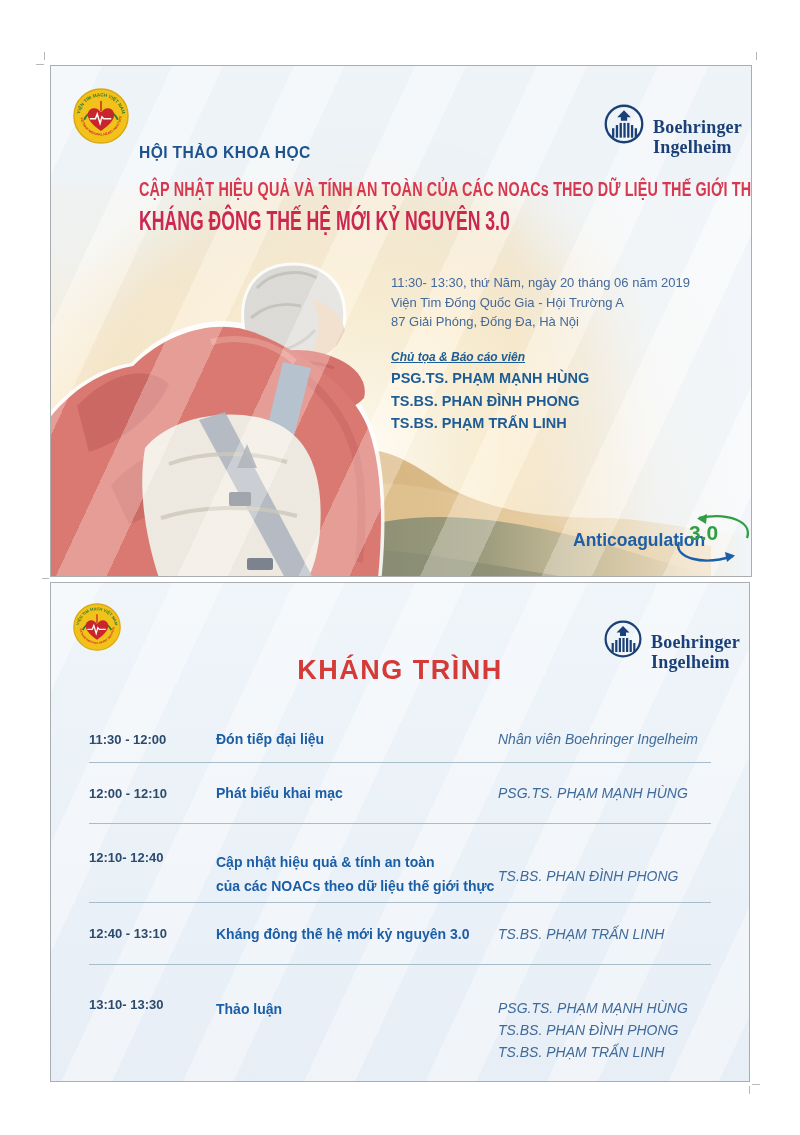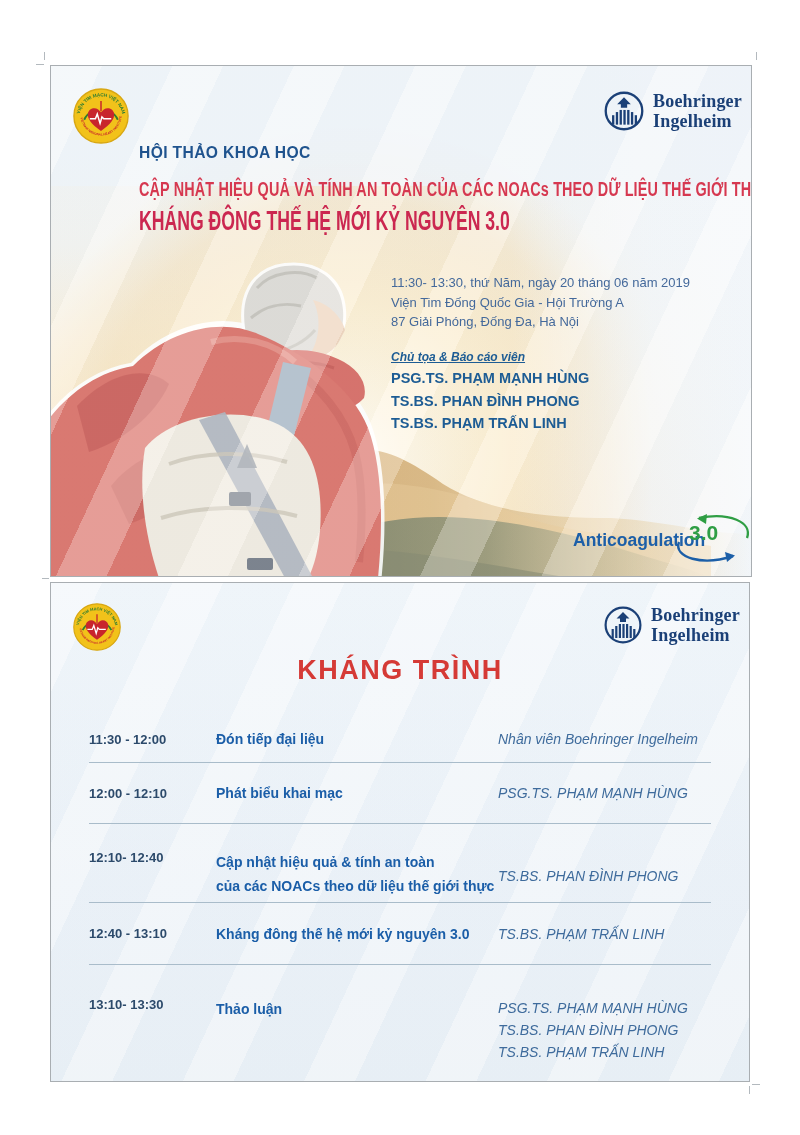--- a/index.html
+++ b/index.html
@@ -12,21 +12,21 @@
   .panel-top{left:50px;top:65px;width:702px;height:512px;}
   .panel-bottom{left:50px;top:582px;width:700px;height:500px;}
   .layer{position:absolute;inset:0;}
   .above{z-index:3;}
   
   .mark{position:absolute;background:#9aa2a8;opacity:.75;}
   
   .heart-logo{position:absolute;}
   .bi-logo{position:absolute;display:flex;align-items:center;gap:8px;}
   .bi-name{font-family:"Liberation Serif", serif;font-weight:bold;color:#1b4077;
-           font-size:18px;line-height:20px;letter-spacing:.2px;}
+           font-size:18px;line-height:20px;letter-spacing:.2px;margin-top:27px;}
   
   .eyebrow{position:absolute;left:88px;top:77px;color:#1f538e;font-weight:bold;font-size:17px;
            white-space:nowrap;transform:scaleX(.92);transform-origin:left center;letter-spacing:.4px;}
   .red1{position:absolute;left:88px;top:112px;color:#d63850;font-weight:bold;font-size:20px;
         white-space:nowrap;transform:scaleX(.72);transform-origin:left center;letter-spacing:.2px;}
   .red2{position:absolute;left:88px;top:139px;color:#cb2750;font-weight:bold;font-size:28px;
         white-space:nowrap;transform:scaleX(.63);transform-origin:left center;letter-spacing:0;}
   .info{position:absolute;left:340px;top:207px;color:#44699b;font-size:13px;line-height:19.5px;}
   .chairs-label{position:absolute;left:340px;top:284px;color:#1d5c94;font-size:12px;
         font-weight:bold;font-style:italic;text-decoration:underline;}

